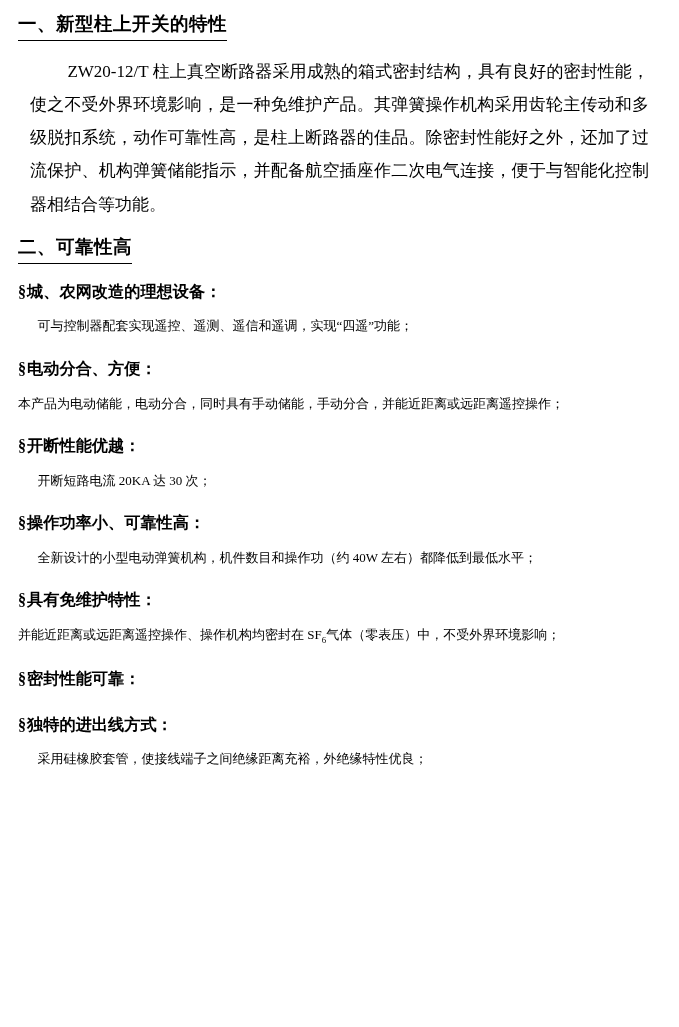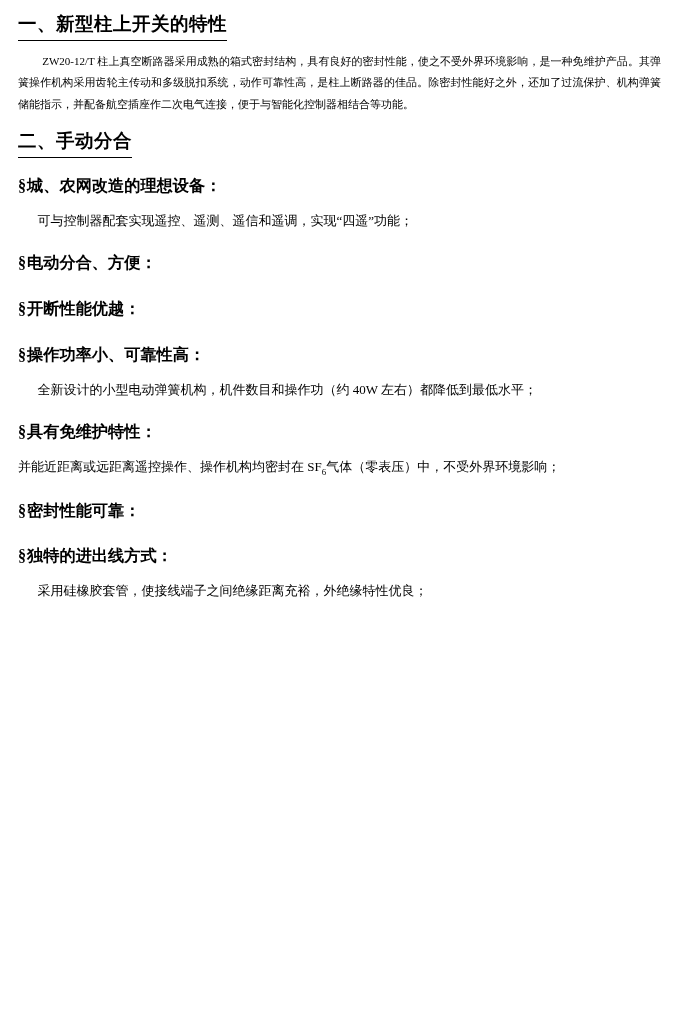--- a/index.html
+++ b/index.html
@@ -34,25 +34,25 @@
     text-align: center;
   }
   .h1-wrap {
     margin-top: 4px;
     margin-bottom: 8px;
   }
   .h1-wrap.second {
     margin-top: 14px;
   }
   .para {
-    font-size: 11px;
+    font-size: 17px;
     line-height: 1.95;
     text-align: justify;
     text-justify: inter-ideograph;
-    margin: 0;
+    margin: 12px;
   }
   .para.indent {
     text-indent: 2.2em;
   }
   .bullet-head {
     font-family: "Liberation Sans", sans-serif;
     font-weight: bold;
     font-size: 16.2px;
     line-height: 1.9;
     margin: 14px 0 0 0;
@@ -86,29 +86,31 @@
 
 <div class="page">
 
   <div class="h1-wrap">
     <div class="h1">一、新型柱上开关的特性</div>
   </div>
 
   <p class="para indent">ZW20-12/T 柱上真空断路器采用成熟的箱式密封结构，具有良好的密封性能，使之不受外界环境影响，是一种免维护产品。其弹簧操作机构采用齿轮主传动和多级脱扣系统，动作可靠性高，是柱上断路器的佳品。除密封性能好之外，还加了过流保护、机构弹簧储能指示，并配备航空插座作二次电气连接，便于与智能化控制器相结合等功能。</p>
 
   <div class="h1-wrap second">
-    <div class="h1">二、手动分合</div>
+    <div class="h1">二、可靠性高</div>
   </div>
 
   <div class="bullet-head tight"><span class="sec">§</span><span>城、农网改造的理想设备：</span></div>
   <p class="bullet-body ind">可与控制器配套实现遥控、遥测、遥信和遥调，实现“四遥”功能；</p>
 
   <div class="bullet-head"><span class="sec">§</span><span>电动分合、方便：</span></div>
+  <p class="bullet-body noind">本产品为电动储能，电动分合，同时具有手动储能，手动分合，并能近距离或远距离遥控操作；</p>
 
   <div class="bullet-head"><span class="sec">§</span><span>开断性能优越：</span></div>
+  <p class="bullet-body ind">开断短路电流 20KA 达 30 次；</p>
 
   <div class="bullet-head"><span class="sec">§</span><span>操作功率小、可靠性高：</span></div>
   <p class="bullet-body ind">全新设计的小型电动弹簧机构，机件数目和操作功（约 40W 左右）都降低到最低水平；</p>
 
   <div class="bullet-head"><span class="sec">§</span><span>具有免维护特性：</span></div>
   <p class="bullet-body noind"><span>并能近距离或远距离遥控操作、操作机构均密封在 SF</span><sub>6</sub><span>气体（零表压）中，不受外界环境影响；</span></p>
 
   <div class="bullet-head"><span class="sec">§</span><span>密封性能可靠：</span></div>
 
   <div class="bullet-head"><span class="sec">§</span><span>独特的进出线方式：</span></div>

